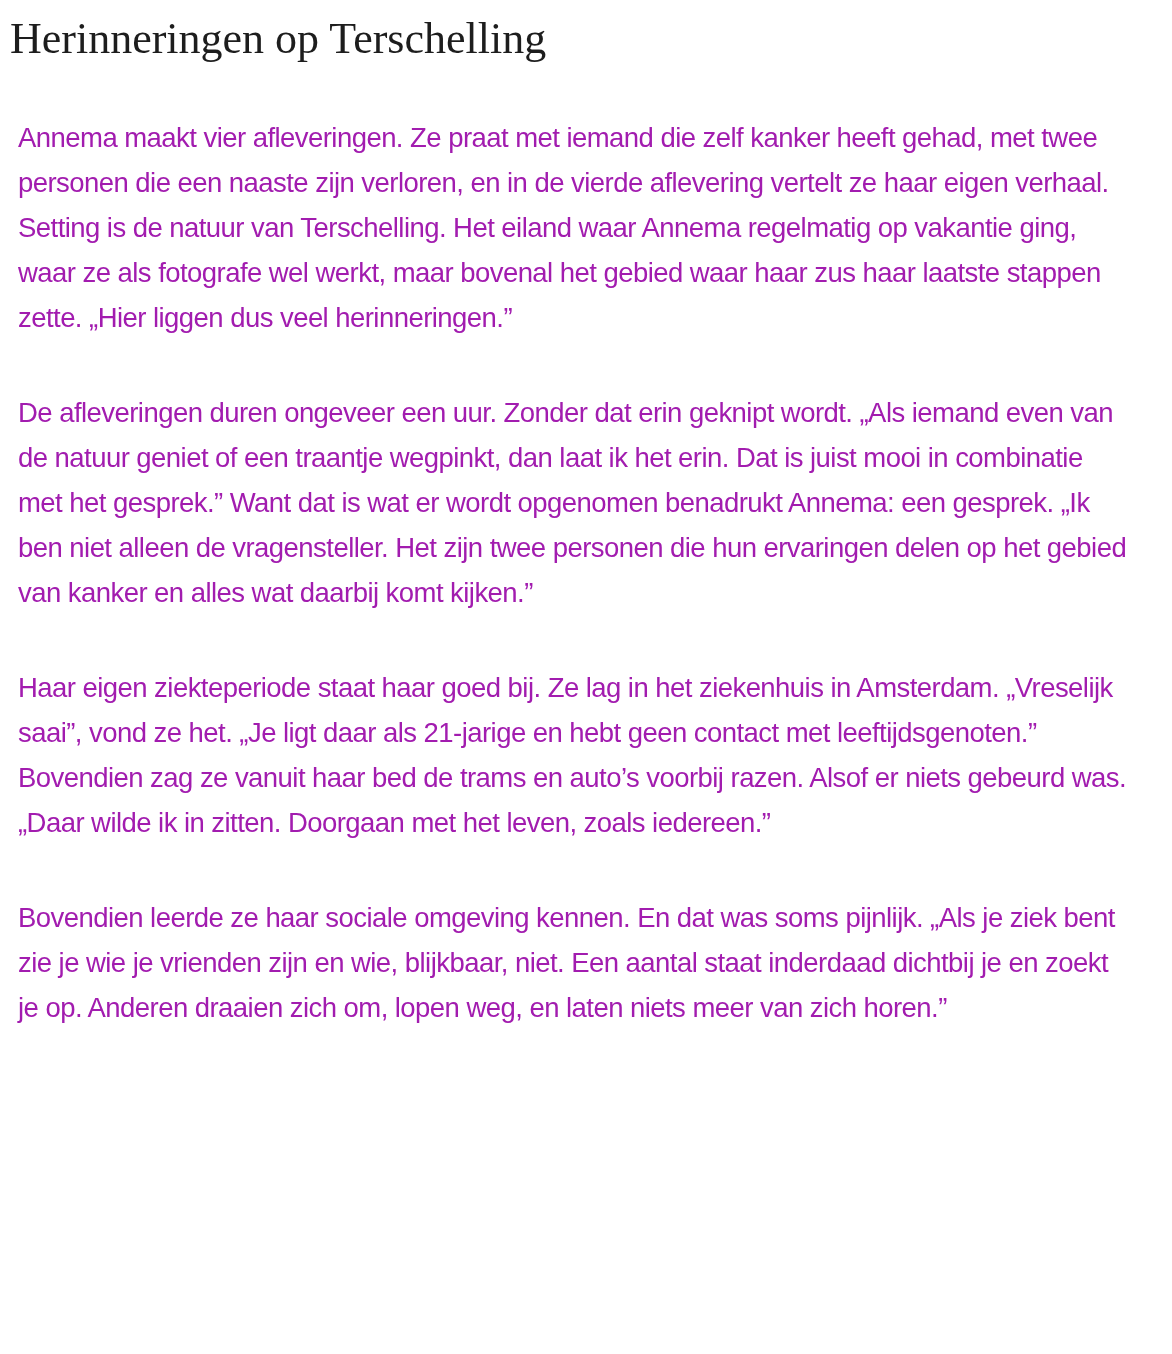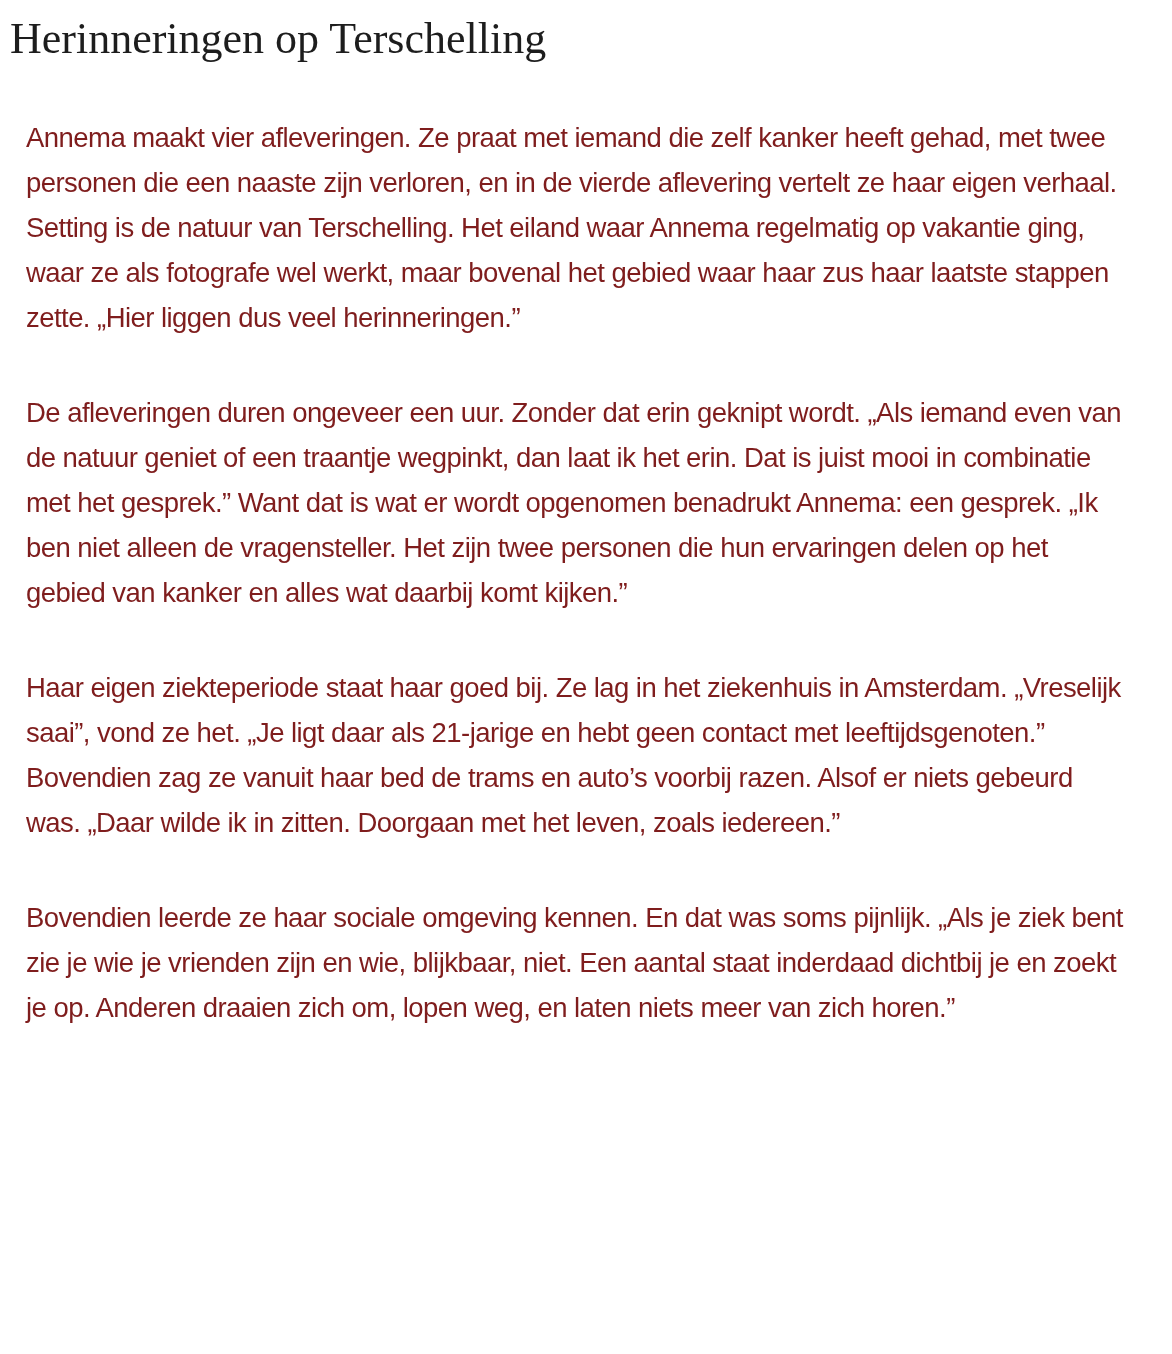--- a/index.html
+++ b/index.html
@@ -31,22 +31,22 @@
   }
   h2.section-heading {
     font-size: 43px;
     line-height: 1.3;
     margin: 0 0 50px 0;
   }
   p.article-paragraph {
     font-size: 27.5px;
     line-height: 45px;
     letter-spacing: -0.55px;
-    color: #7f1d1d;
-    margin: 0 0 50px 16px;
+    color: #a21caf;
+    margin: 0 0 50px 8px;
   }
 </style>
 </head>
 <body>
 
 <article class="article">
 
   <h1 class="section-heading">Herinneringen op Terschelling</h1>
 
   <p class="article-paragraph">Annema maakt vier afleveringen. Ze praat met iemand die zelf kanker heeft gehad, met twee personen die een naaste zijn verloren, en in de vierde aflevering vertelt ze haar eigen verhaal. Setting is de natuur van Terschelling. Het eiland waar Annema regelmatig op vakantie ging, waar ze als fotografe wel werkt, maar bovenal het gebied waar haar zus haar laatste stappen zette. „Hier liggen dus veel herinneringen.”</p>

